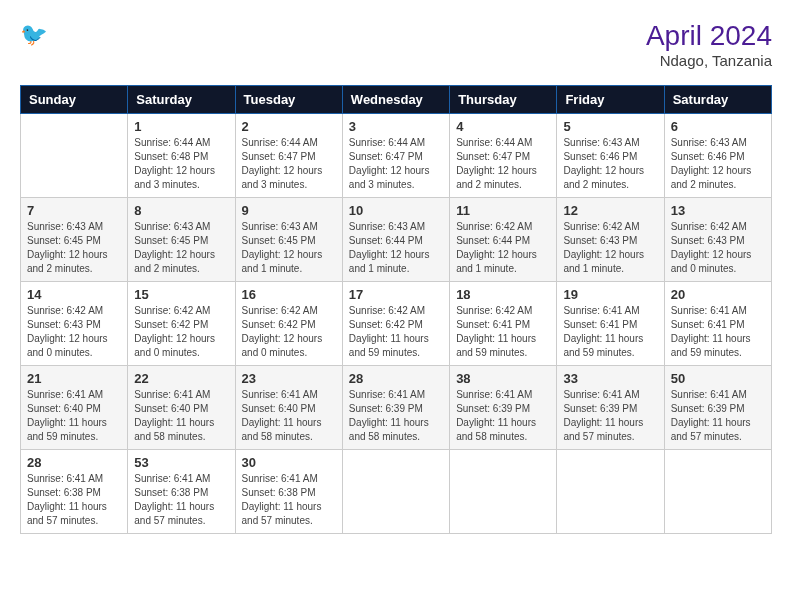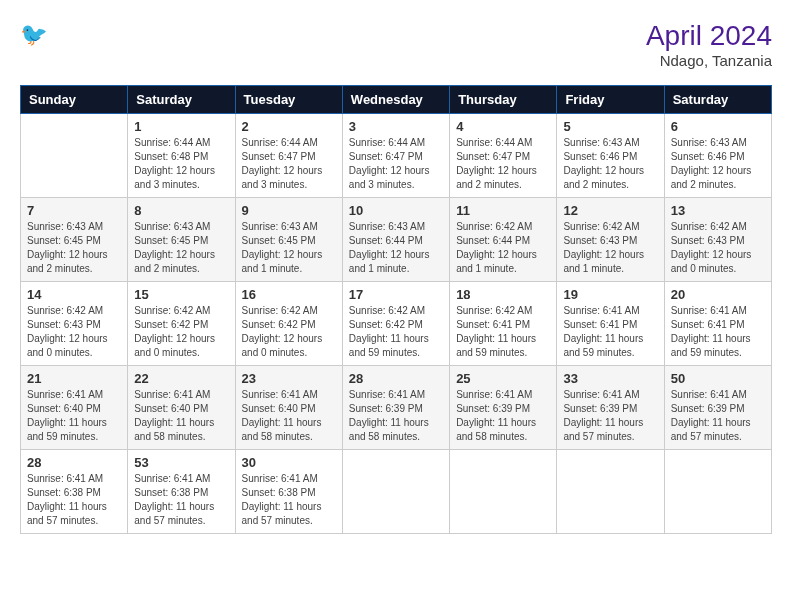--- a/index.html
+++ b/index.html
@@ -213,21 +213,21 @@
         </td>
         <td>
           <span class="day-number">23</span>
           <div class="day-info">Sunrise: 6:41 AM<br>Sunset: 6:40 PM<br>Daylight: 11 hours<br>and 58 minutes.</div>
         </td>
         <td>
           <span class="day-number">28</span>
           <div class="day-info">Sunrise: 6:41 AM<br>Sunset: 6:39 PM<br>Daylight: 11 hours<br>and 58 minutes.</div>
         </td>
         <td>
-          <span class="day-number">25</span>
+          <span class="day-number">38</span>
           <div class="day-info">Sunrise: 6:41 AM<br>Sunset: 6:39 PM<br>Daylight: 11 hours<br>and 58 minutes.</div>
         </td>
         <td>
           <span class="day-number">33</span>
           <div class="day-info">Sunrise: 6:41 AM<br>Sunset: 6:39 PM<br>Daylight: 11 hours<br>and 57 minutes.</div>
         </td>
         <td>
           <span class="day-number">50</span>
           <div class="day-info">Sunrise: 6:41 AM<br>Sunset: 6:39 PM<br>Daylight: 11 hours<br>and 57 minutes.</div>
         </td>

